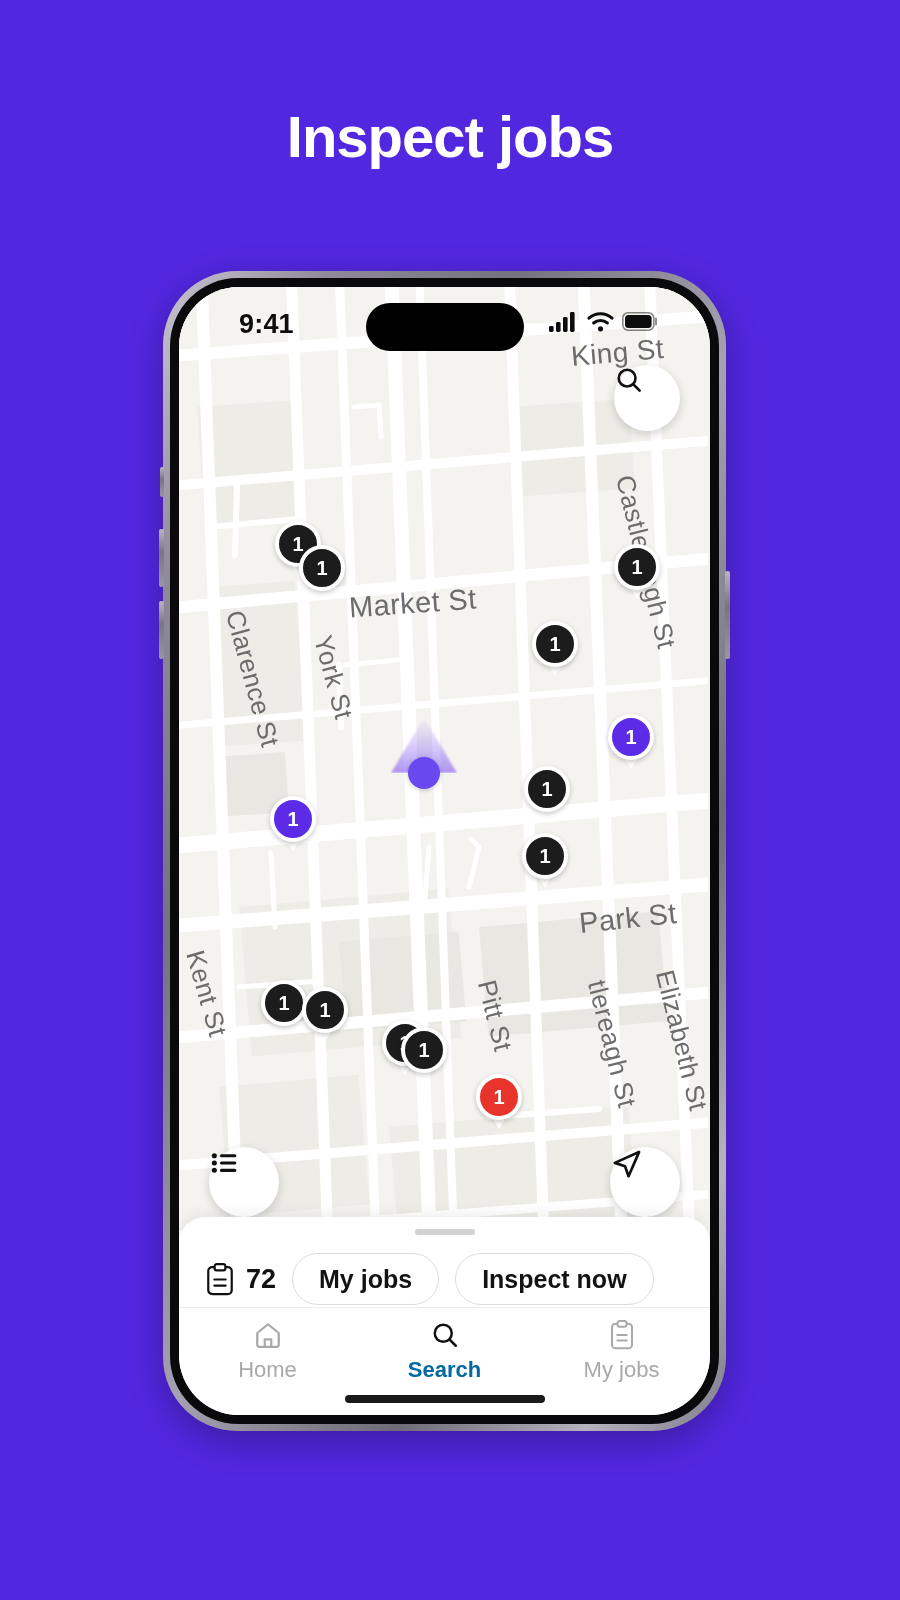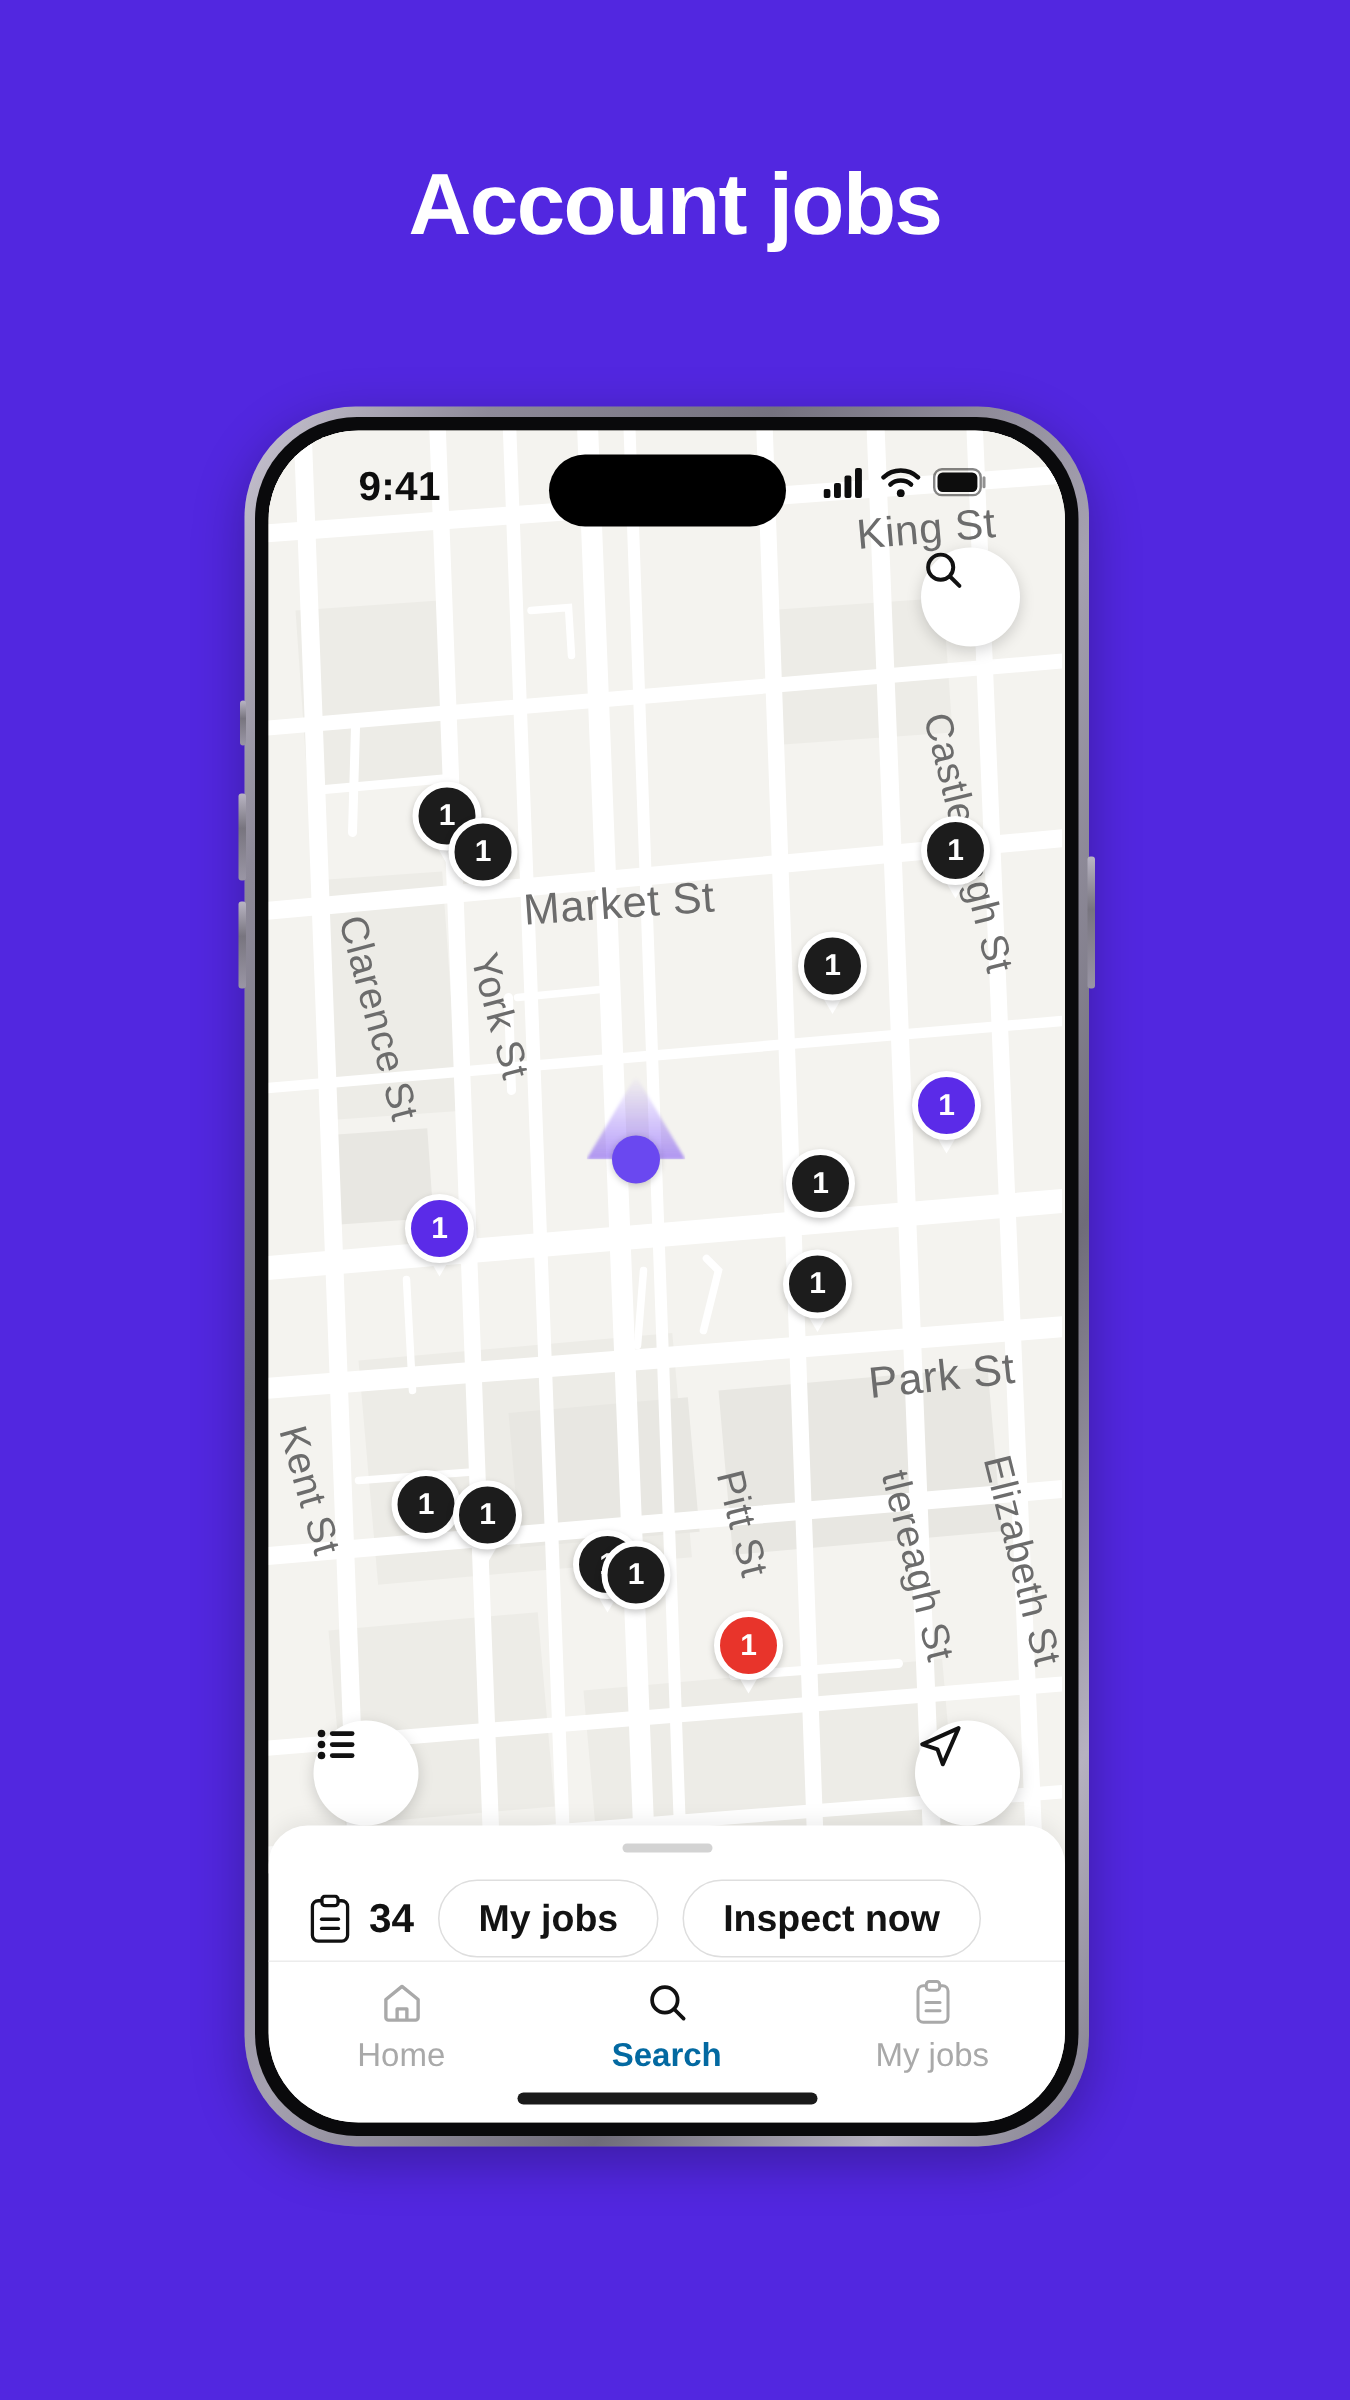--- a/index.html
+++ b/index.html
@@ -309,21 +309,21 @@
     bottom: 12px;
     width: 200px;
     height: 8px;
     border-radius: 4px;
     background: #1A1A1A;
   }
 </style>
 </head>
 <body>
 
-<div class="headline">Account jobs</div>
+<div class="headline">Inspect jobs</div>
 
 <div class="phone-wrap">
   <div class="phone-frame">
     <span class="btn-side btn-silent"></span>
     <span class="btn-side btn-volup"></span>
     <span class="btn-side btn-voldn"></span>
     <span class="btn-side btn-power"></span>
 
     <div class="phone-bezel">
       <div class="phone-screen">
@@ -501,21 +501,21 @@
           <div class="grabber"></div>
 
           <div class="chips-row">
             <div class="chip-count">
               <svg width="30" height="33" viewBox="0 0 24 27" fill="none" stroke="#111" stroke-width="1.8">
                 <rect x="2.4" y="3.4" width="19.2" height="22" rx="3.2"></rect>
                 <rect x="7.6" y="0.9" width="8.8" height="5.2" rx="1.8" fill="#fff"></rect>
                 <line x1="7.4" y1="13.5" x2="16.6" y2="13.5" stroke-linecap="round"></line>
                 <line x1="7.4" y1="18.5" x2="16.6" y2="18.5" stroke-linecap="round"></line>
               </svg>
-              <span class="chip-count-num">34</span>
+              <span class="chip-count-num">72</span>
             </div>
             <div class="chip">My jobs</div>
             <div class="chip">Inspect now</div>
           </div>
 
           <div class="tabbar">
             <div class="tab">
               <svg width="30" height="30" viewBox="0 0 24 24" fill="none" stroke="#A9A9A9" stroke-width="1.8" stroke-linejoin="round">
                 <path d="M3.4 10.4 L12 3.4 L20.6 10.4 V20 a1.4 1.4 0 0 1 -1.4 1.4 H4.8 A1.4 1.4 0 0 1 3.4 20 Z"></path>
                 <path d="M9.4 21.4 v-6 h5.2 v6"></path>

